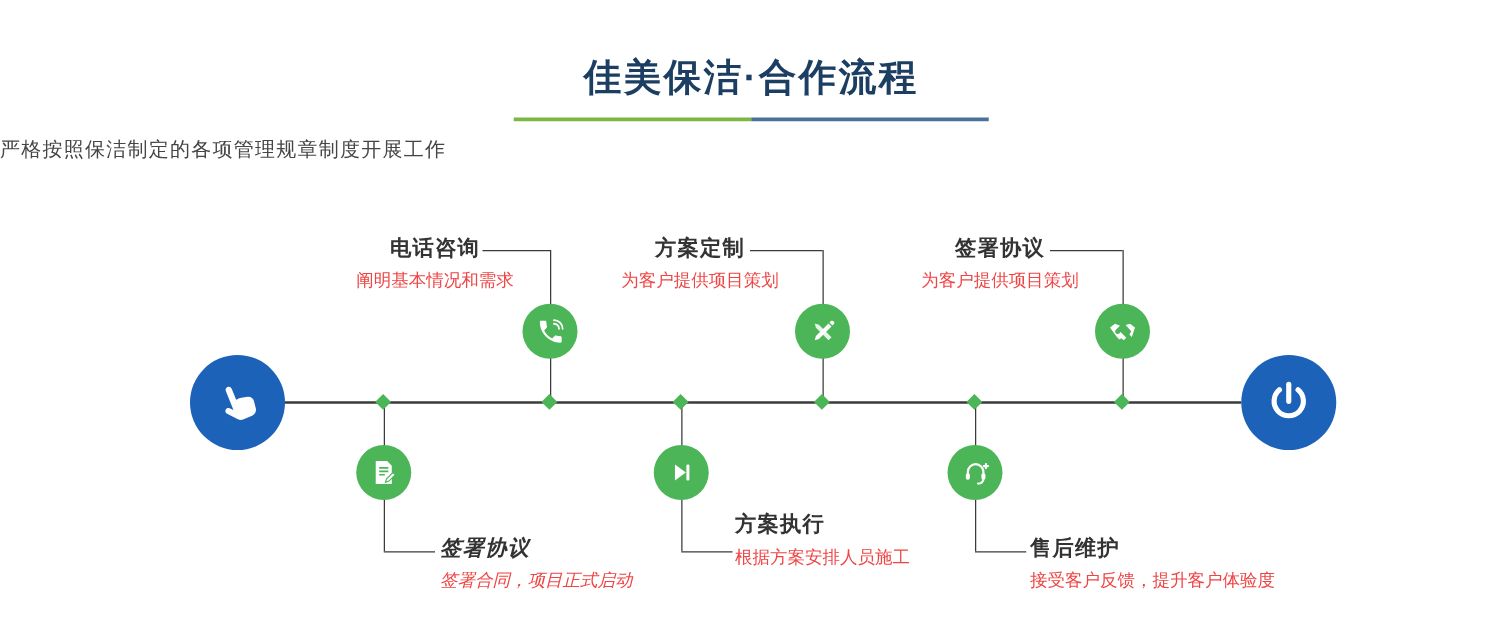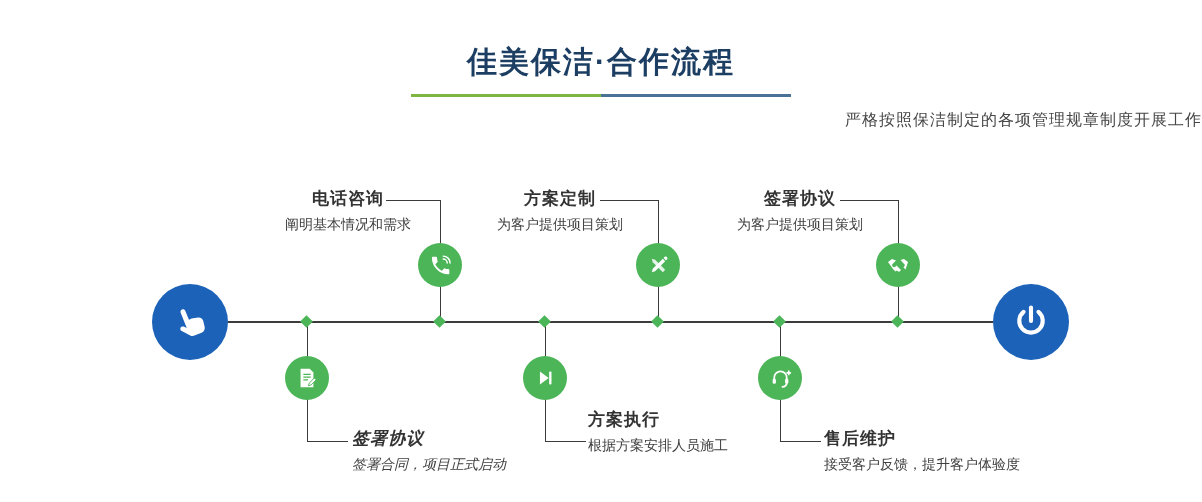--- a/index.html
+++ b/index.html
@@ -12,21 +12,21 @@
     color:#1d3e63; letter-spacing:2px;
   }
   .title-divider {
     position:absolute; top:94px; left:50%; transform:translateX(-50%);
     width:380px; height:3px; display:flex;
   }
   .title-divider .seg-green { width:50%; height:100%; background:#7db642; }
   .title-divider .seg-blue  { width:50%; height:100%; background:#4a7296; }
   .subtitle {
     position:absolute; top:110px; left:0; width:100%;
-    text-align:right; font-size:16px; color:#454545; letter-spacing:1px;
+    text-align:left; font-size:16px; color:#454545; letter-spacing:1px;
   }
 
   .main-line { position:absolute; left:228px; top:321px; width:765px; height:2px; background:#3b3b3b; z-index:1; }
   .connector { position:absolute; background:#3b3b3b; z-index:1; }
 
   .big-circle {
     position:absolute; width:76px; height:76px; border-radius:50%;
     background:#1b62b8; display:flex; align-items:center; justify-content:center; z-index:3;
   }
   .node {
@@ -35,21 +35,21 @@
   }
   .diamond {
     position:absolute; width:9px; height:9px; background:#4cb558;
     transform:rotate(45deg); top:317px; z-index:2;
   }
 
   .label-block { position:absolute; z-index:2; }
   .label-top { text-align:center; width:200px; }
   .label-bottom { text-align:left; }
   .step-title { font-size:17px; font-weight:bold; color:#333; letter-spacing:1px; line-height:22px; }
-  .step-desc  { font-size:14px; color:#404040; margin-top:5px; line-height:19px; }
+  .step-desc  { font-size:14px; color:#ef4444; margin-top:5px; line-height:19px; }
 
   .icon-tilt { transform:rotate(-22deg); display:flex; }
   svg { display:block; }
 </style>
 </head>
 <body>
 
 <div class="page">
 
   <div class="page-title">佳美保洁·合作流程</div>

